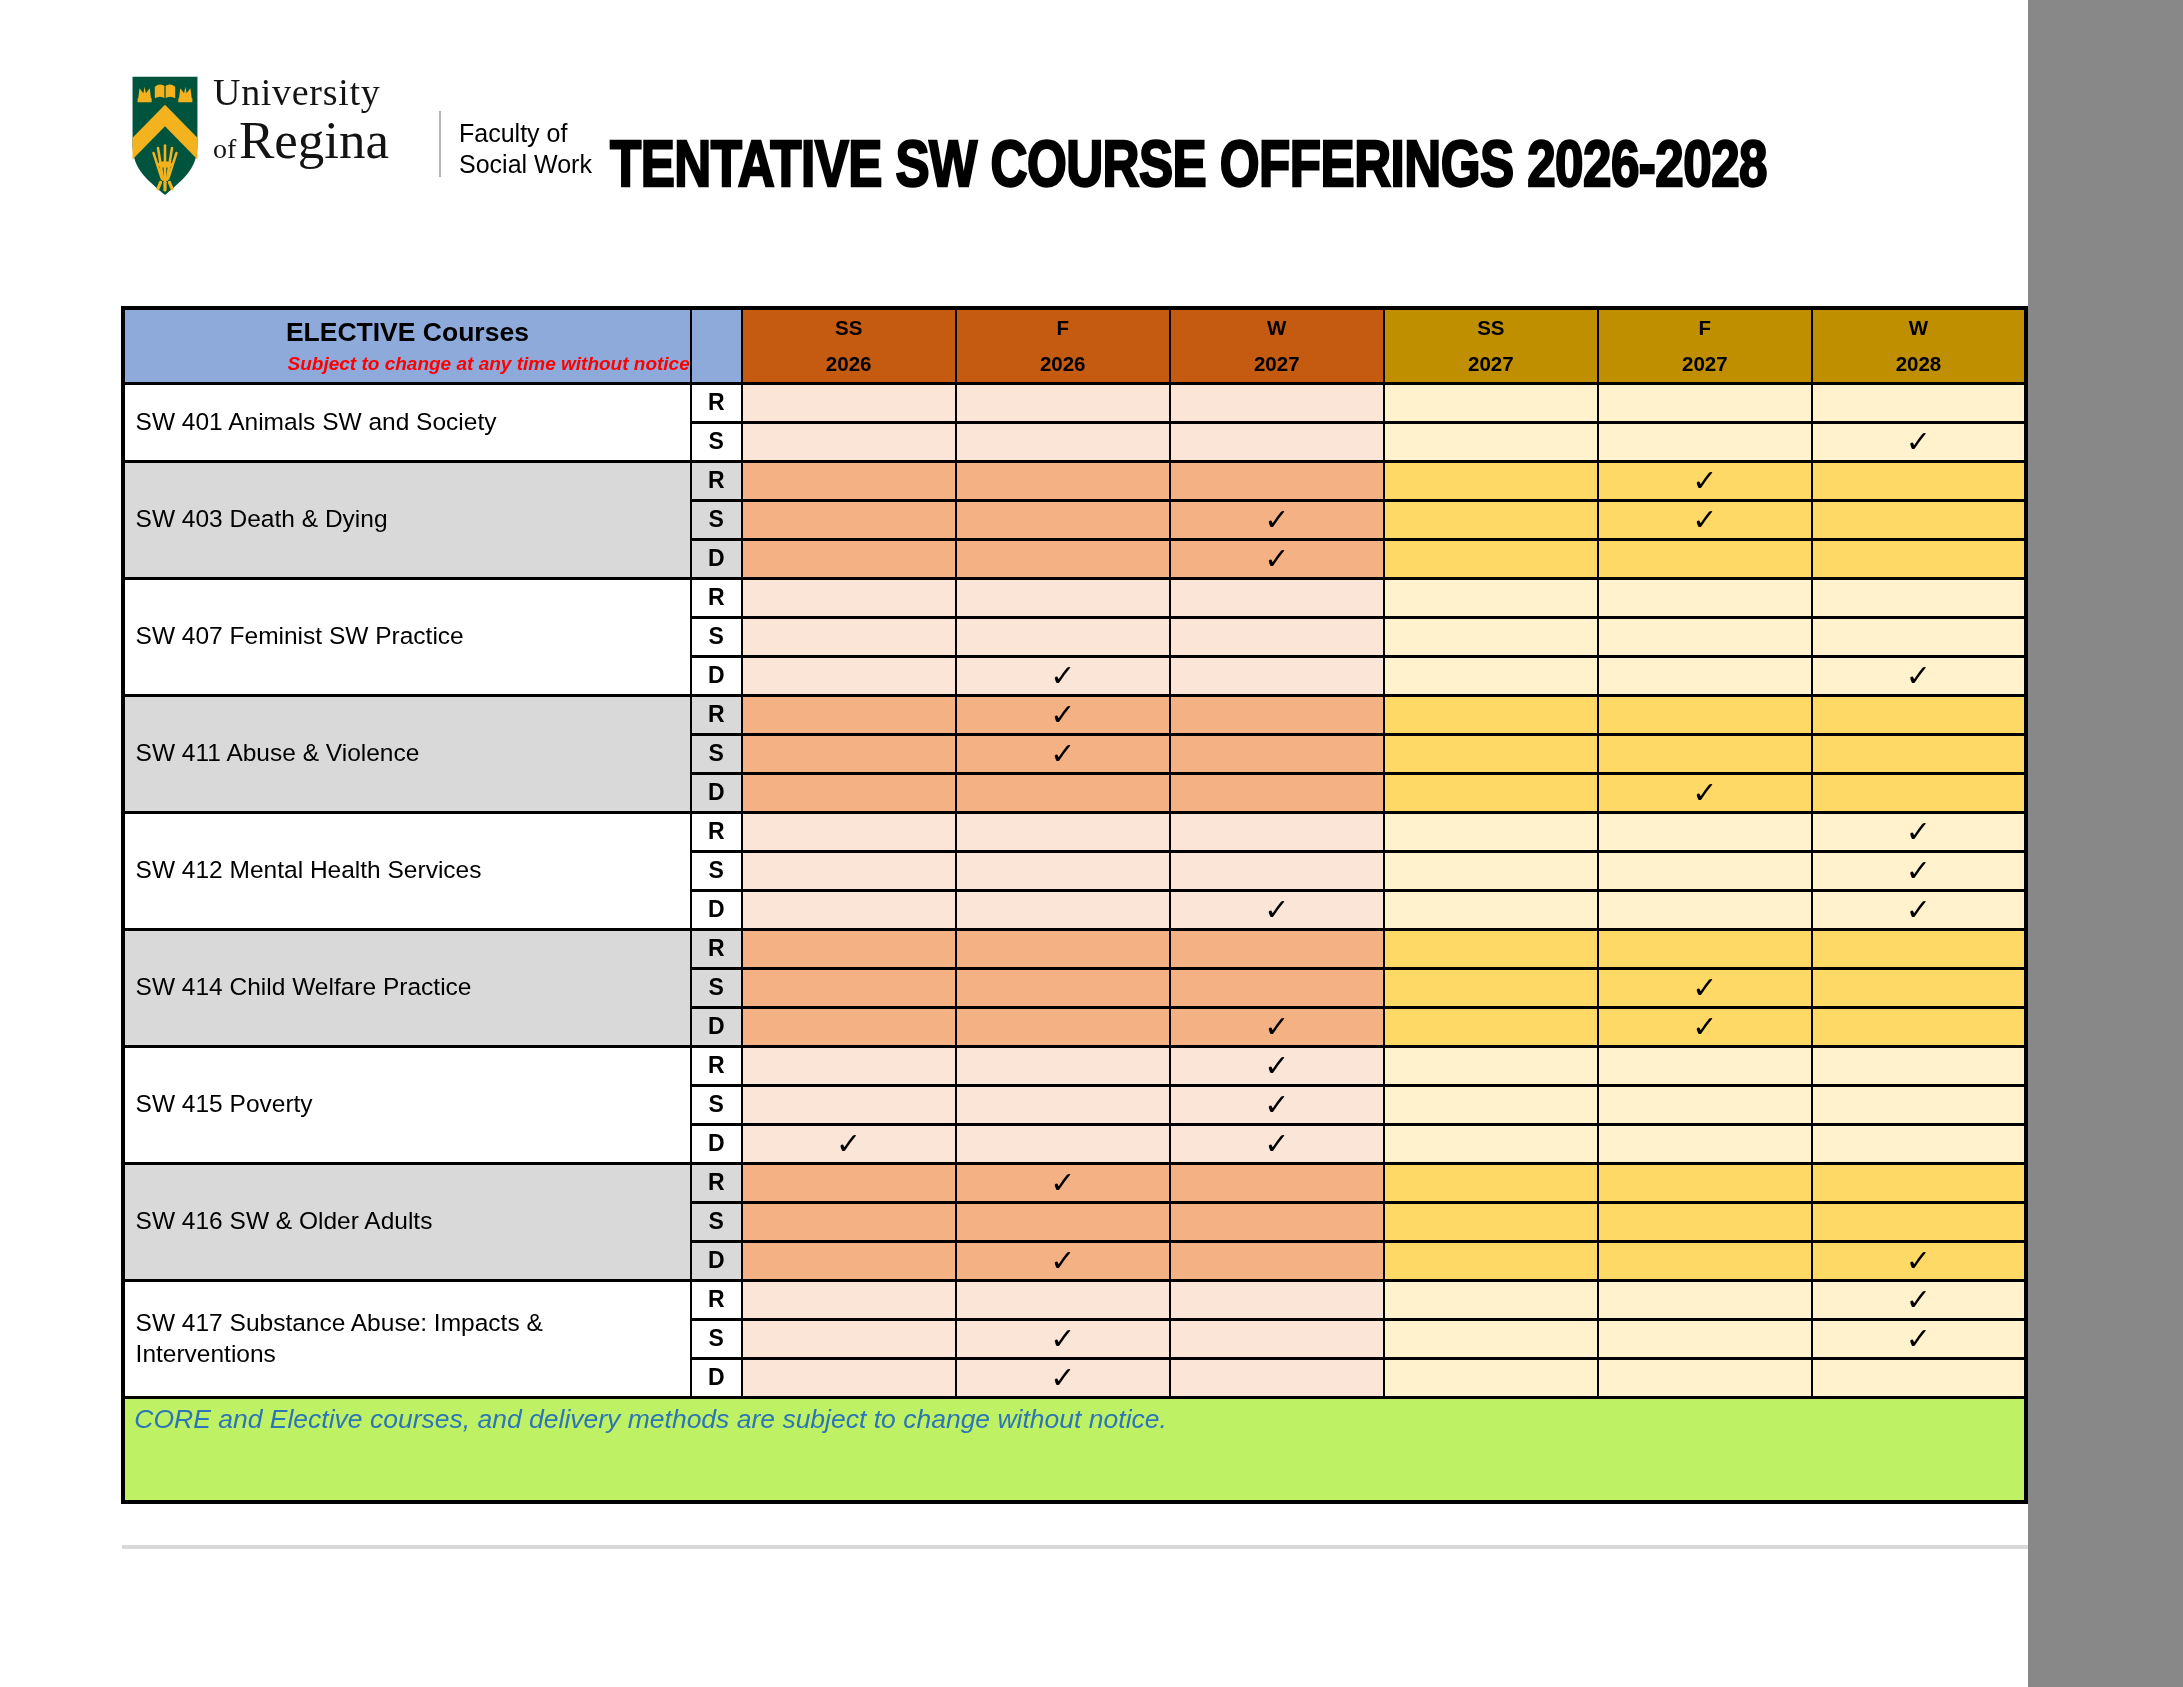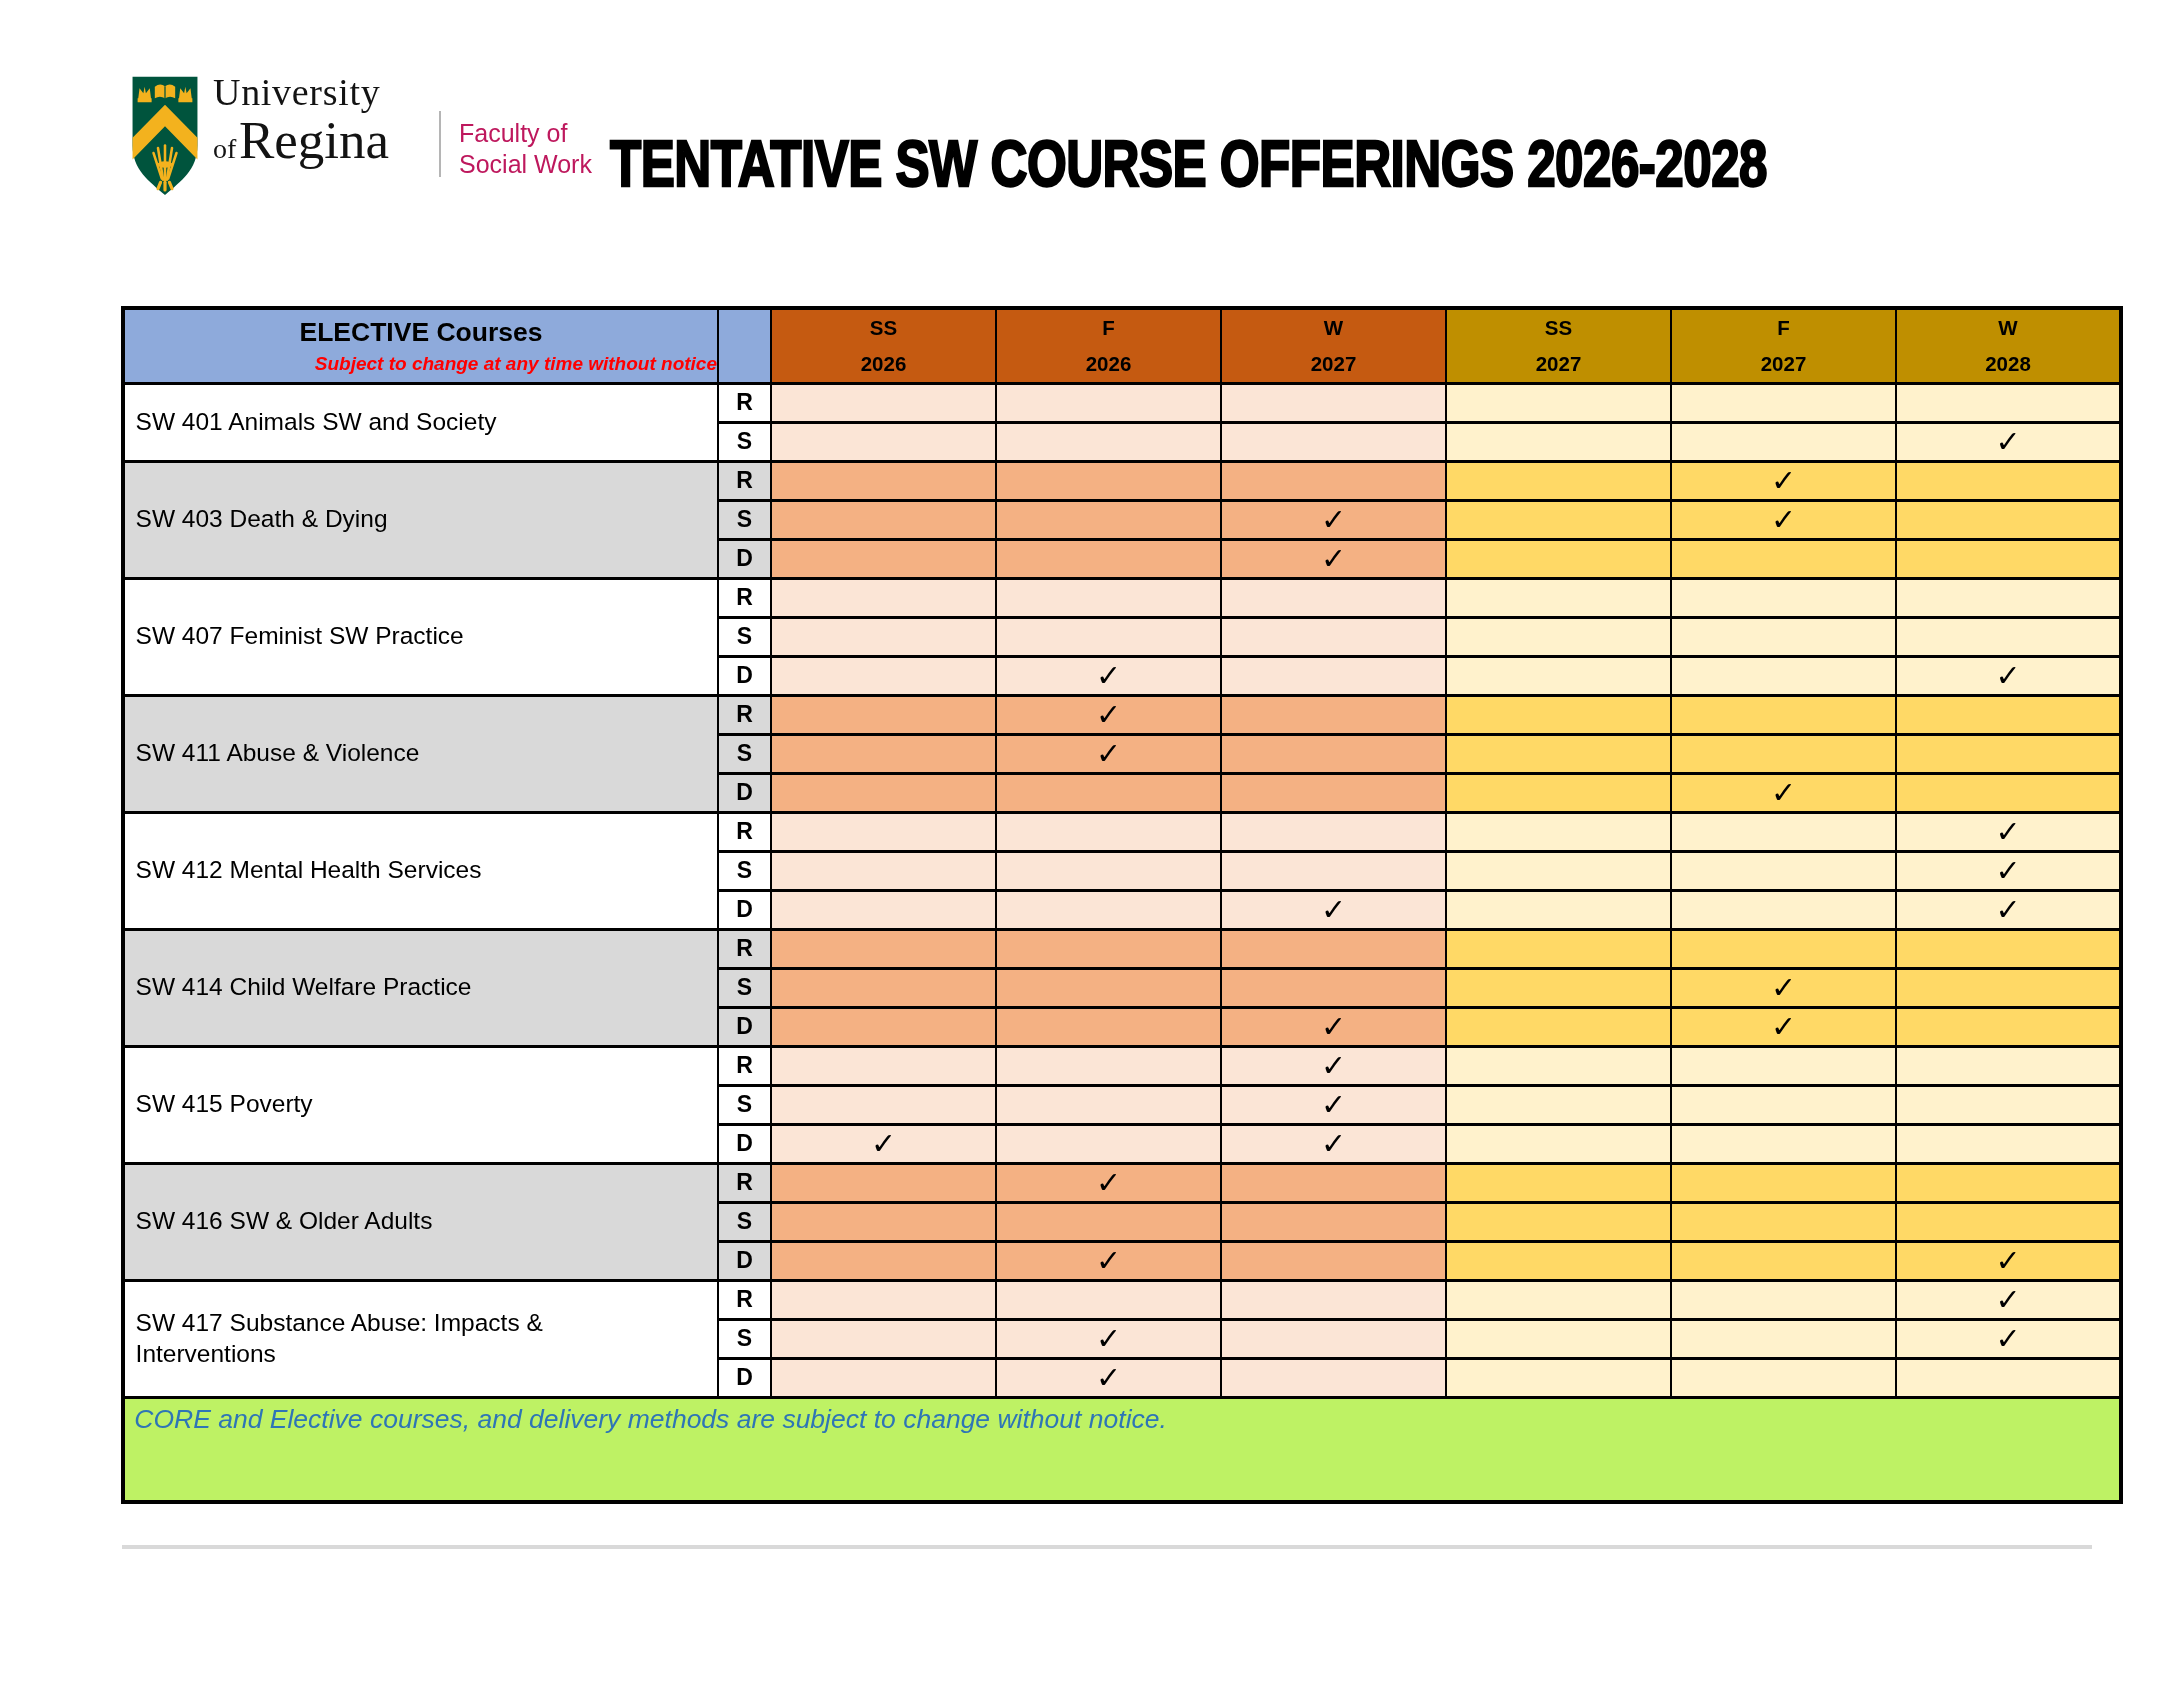--- a/index.html
+++ b/index.html
@@ -1,27 +1,27 @@
 <!DOCTYPE html>
 <html style="--header-blue: #8EAADB; --orange-dark: #C55A11; --gold-dark: #BF8F00; --orange-mid: #F4B183; --orange-light: #FBE5D6; --gold-mid: #FFD966; --gold-light: #FFF2CC; --row-gray: #D9D9D9; --note-blue: #2E75B6; --subtitle-red: #FF0000; --logo-green: #00543D; --logo-gold: #F3B21E; --page-gray: #7F7F7F; --rule-gray: #D9D9D9;font-size:10.6px"><head>
 <meta charset="utf-8">
 <style>
   html,body{margin:0;padding:0;background:#888;}
-  .page{position:relative;width:2183px;height:1687px;background:#fff;
+  .page{position:relative;width:2028px;height:1687px;background:#fff;
         font-family:"Liberation Sans",sans-serif;color:#000;overflow:hidden;}
 
   
   .crest{position:absolute;left:130px;top:73px;}
   .wordmark{position:absolute;left:213px;top:70px;font-family:"Liberation Serif",serif;color:#131313;}
   .uni-line1{font-size:38px;letter-spacing:0.7px;}
   .uni-line2{margin-top:-4px;white-space:nowrap;}
   .uni-of{font-size:28px;margin-right:2.6px;}
   .uni-regina{font-size:53px;letter-spacing:0px;text-align:center;}
   .logo-divider{position:absolute;left:439px;top:111px;width:2px;height:66px;background:#b5b5b5;}
-  .faculty{position:absolute;left:459px;top:118px;font-size:25px;line-height:1.22;color:#be185d;}
+  .faculty{position:absolute;left:459px;top:118px;font-size:25px;line-height:1.22;color:#000000;}
   .doc-title{position:absolute;left:610px;top:127px;margin:0;font-size:64px;font-weight:bold;
              letter-spacing:-0.7px;white-space:nowrap;-webkit-text-stroke:2.3px #000;
              transform:scaleX(0.80);transform-origin:left top;}
 
   
   table.offerings{position:absolute;left:121px;top:306px;border-collapse:collapse;table-layout:fixed;
                   border:4.6px solid #000;}
   col.c-course{width:595px;} col.c-rsd{width:53px;} col.c-sem{width:225px;}
   .offerings th,.offerings td{border:2px solid #000;border-top-width:3.3px;border-bottom-width:3.3px;
                   padding:0;overflow:hidden;}

